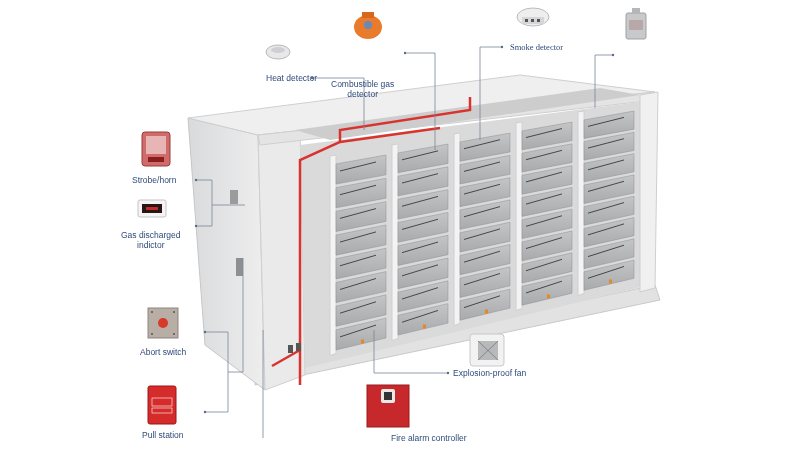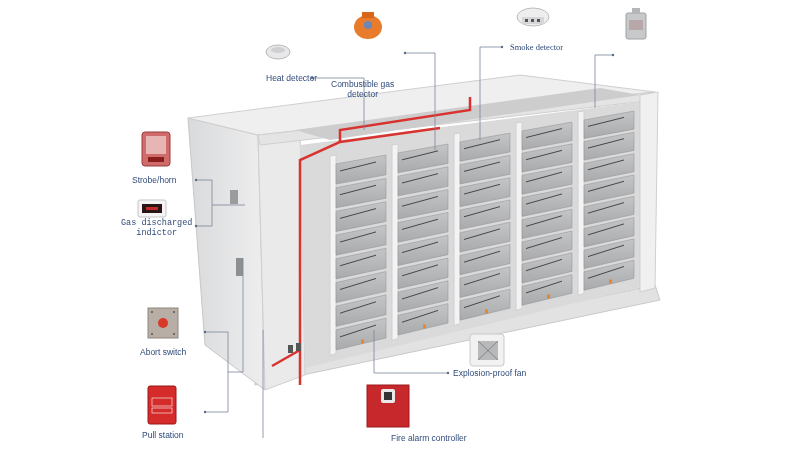--- a/index.html
+++ b/index.html
@@ -241,21 +241,21 @@
   </g>
 </svg>
 
 <div class="lbl" style="left:266px;top:73px;">Heat detector</div>
 <div class="lbl" style="left:331px;top:48px;margin-top:31px;">
   <div>Combustible gas</div>
   <div>detector</div>
 </div>
 <div class="lbl" style="left:510px;top:42px;font-family:Liberation Serif, serif;">Smoke detector</div>
 <div class="lbl" style="left:132px;top:175px;">Strobe/horn</div>
-<div class="lbl" style="left:121px;top:218px;font-family:Liberation Mono, monospace;">
+<div class="lbl" style="left:121px;top:230px;">
   <div>Gas discharged</div>
   <div>indictor</div>
 </div>
 <div class="lbl" style="left:140px;top:347px;">Abort switch</div>
 <div class="lbl" style="left:142px;top:430px;">Pull station</div>
 <div class="lbl" style="left:453px;top:368px;">Explosion-proof fan</div>
 <div class="lbl" style="left:350px;top:433px;padding-left:41px;">Fire alarm controller</div>
 
 </div>
 

